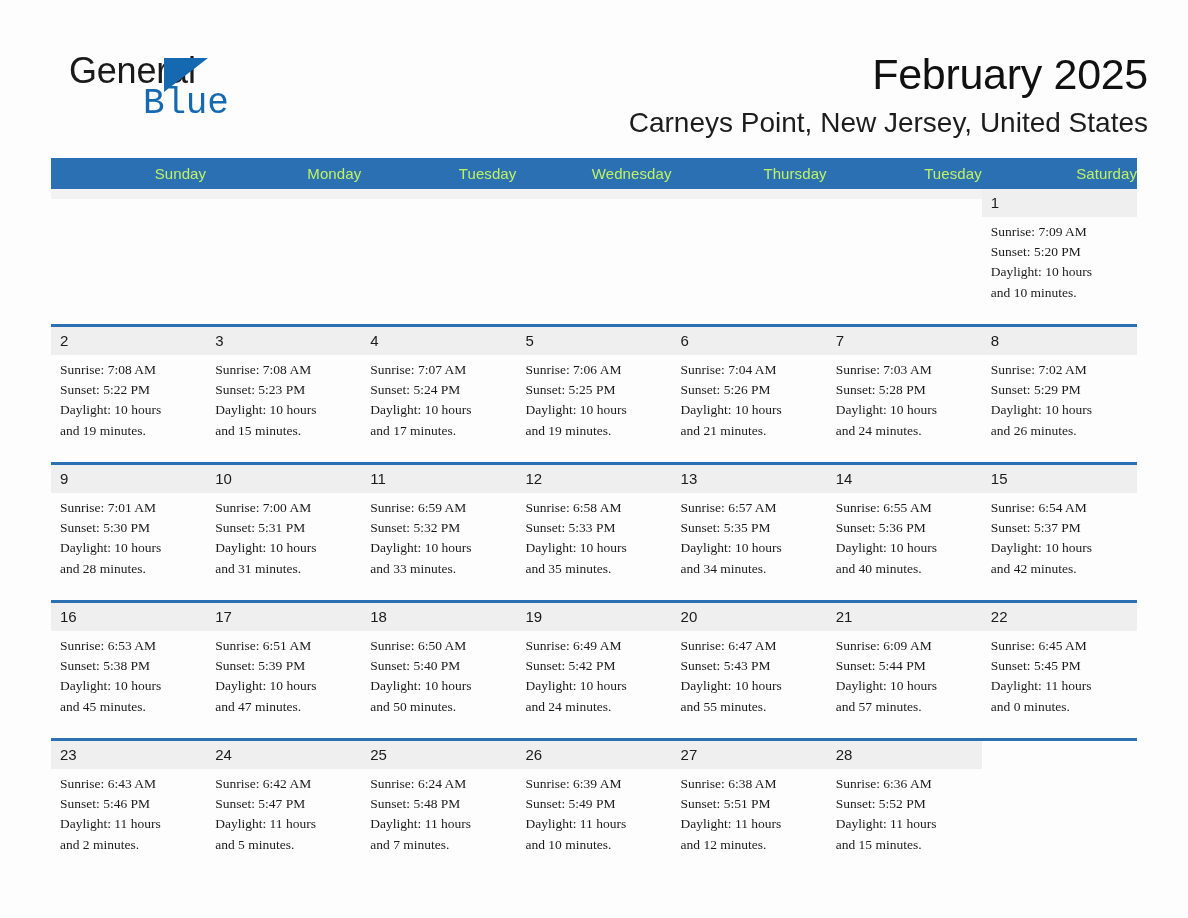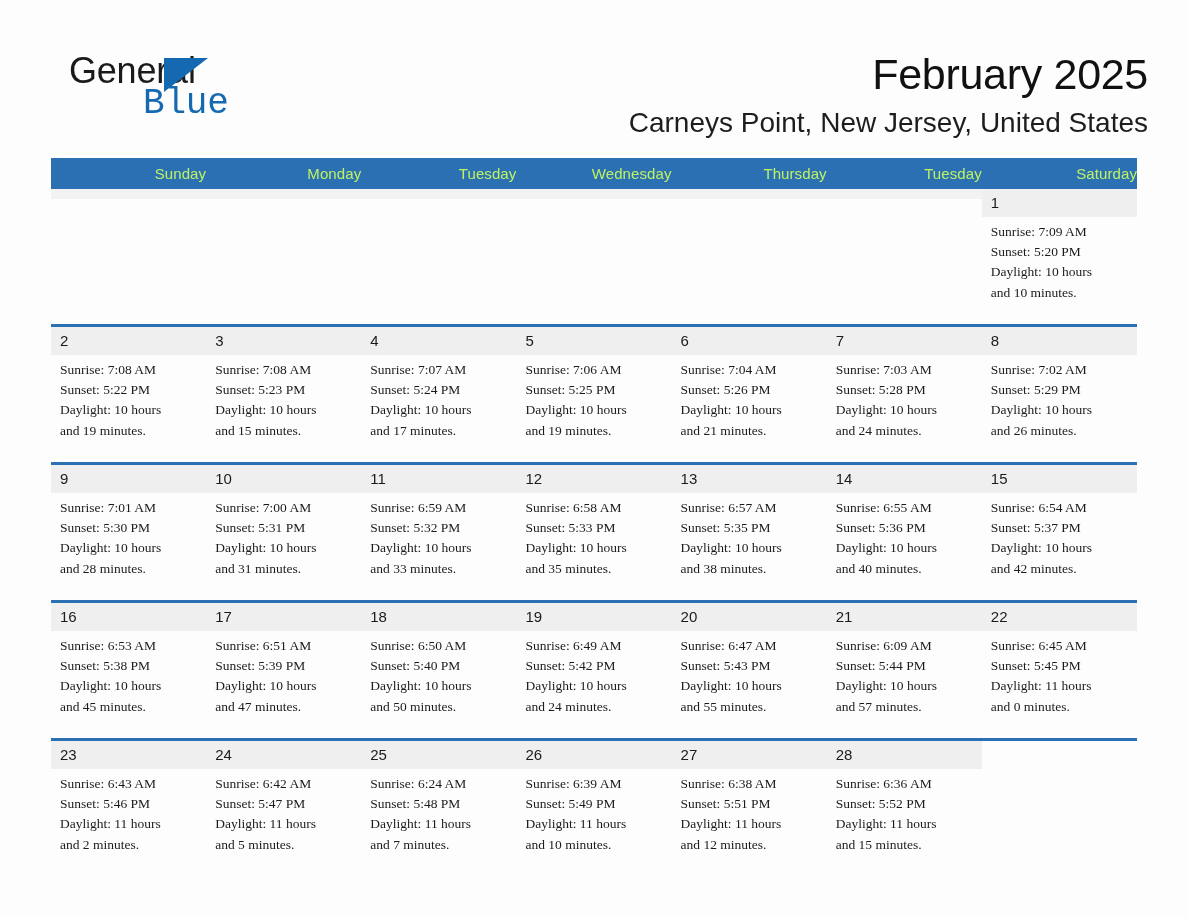--- a/index.html
+++ b/index.html
@@ -372,21 +372,21 @@
               </div>
             </div>
           </td>
           <td>
             <div class="cell">
               <div class="daynum">13</div>
               <div class="info">
                 <div>Sunrise: 6:57 AM</div>
                 <div>Sunset: 5:35 PM</div>
                 <div>Daylight: 10 hours</div>
-                <div>and 38 minutes.</div>
+                <div>and 34 minutes.</div>
               </div>
             </div>
           </td>
           <td>
             <div class="cell">
               <div class="daynum">14</div>
               <div class="info">
                 <div>Sunrise: 6:55 AM</div>
                 <div>Sunset: 5:36 PM</div>
                 <div>Daylight: 10 hours</div>

